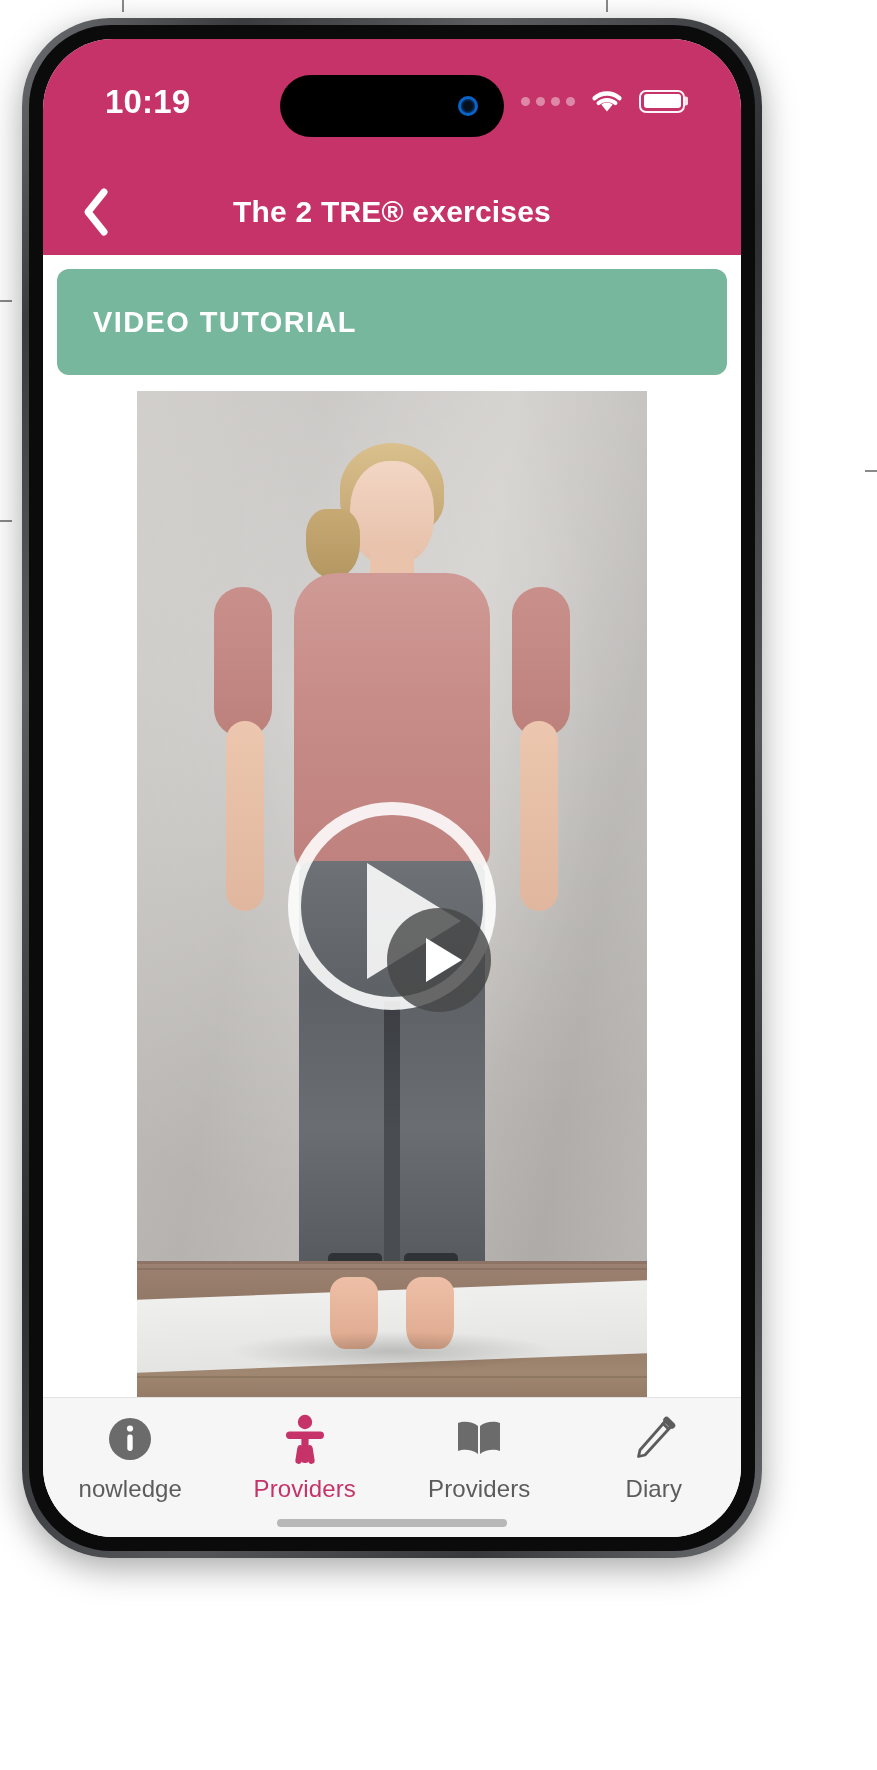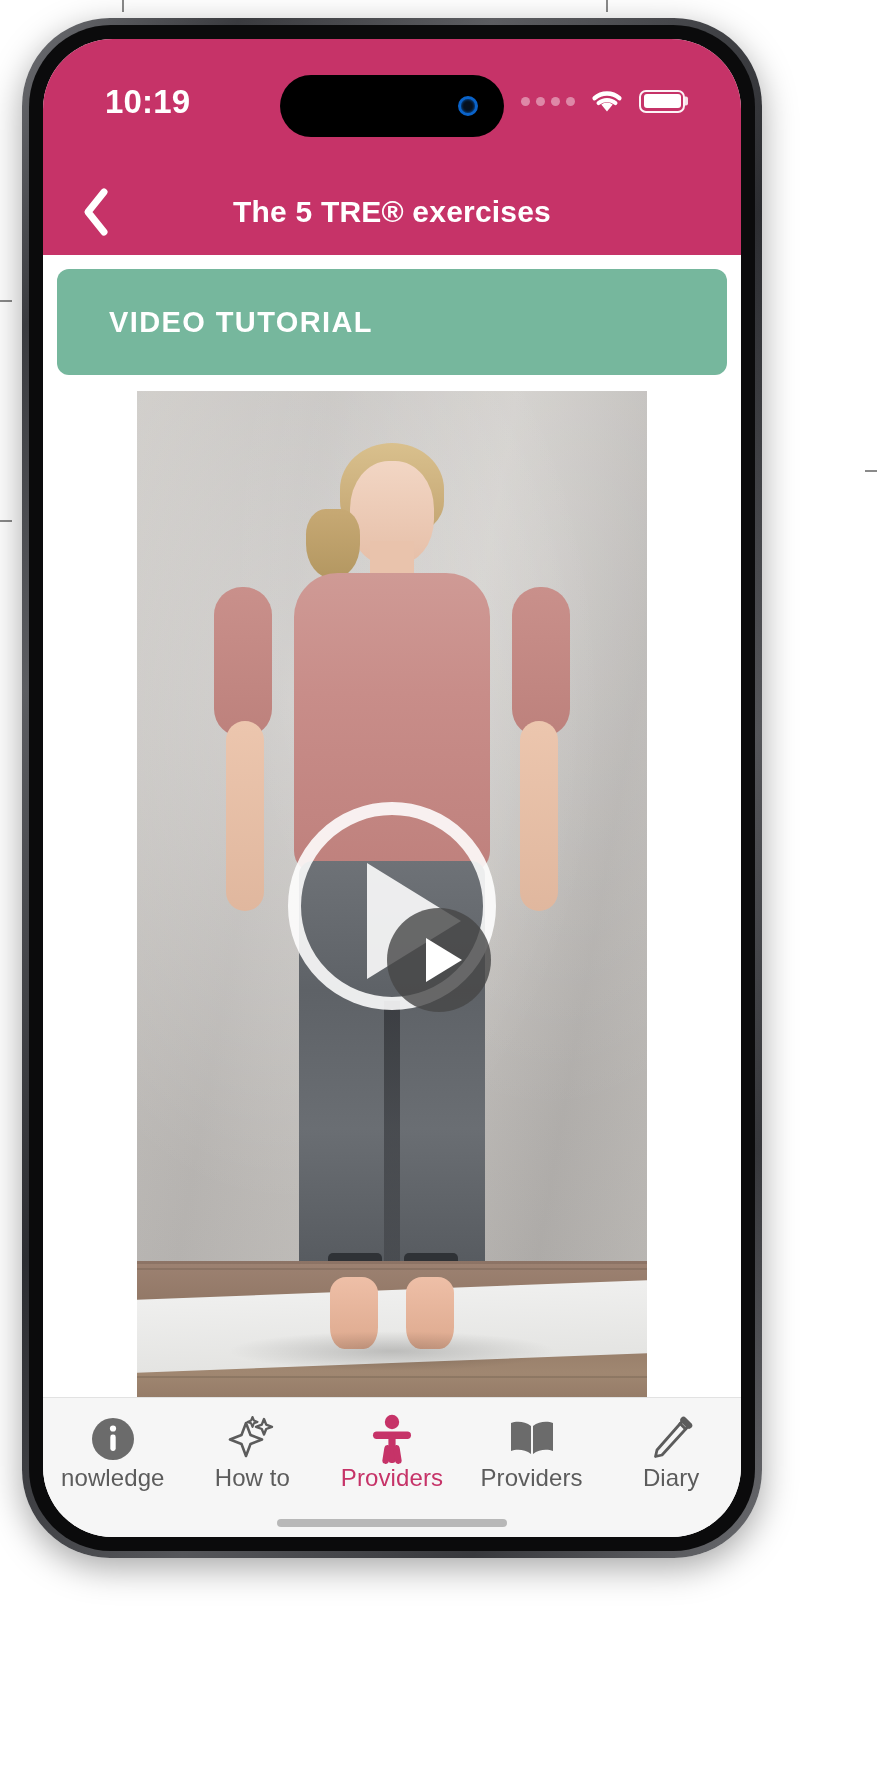--- a/index.html
+++ b/index.html
@@ -180,21 +180,21 @@
     position: relative;
   }
 
   .tutorial-card {
     margin: 14px 14px 0 14px;
     background: var(--card);
     border-radius: 12px;
     height: 106px;
     display: flex;
     align-items: center;
-    padding-left: 52px;
+    padding-left: 36px;
   }
   .tutorial-card .label {
     color: #ffffff;
     font-size: 29px;
     font-weight: bold;
     letter-spacing: 1.4px;
   }
 
   .video-wrap {
     margin: 16px auto 0 auto;
@@ -344,20 +344,21 @@
     border-top: 1px solid #e2e2e2;
     display: flex;
     align-items: flex-start;
     padding-top: 16px;
   }
   .tab {
     flex: 1;
     display: flex;
     flex-direction: column;
     align-items: center;
+    gap: 11px;
     cursor: pointer;
   }
   .tab-icon { height: 50px; display: flex; align-items: center; justify-content: center; }
   .tab-label {
     font-size: 24px;
     color: #5c5c5c;
     letter-spacing: 0.1px;
   }
   .tab.active .tab-label { color: var(--brand); }
 
@@ -416,21 +417,21 @@
               </div>
           </div>
         </div>
 
         <div class="navbar">
           <div class="nav-back">
             <svg width="30" height="50" viewBox="0 0 30 50">
               <path d="M23 5 L7 25 L23 45" stroke="#ffffff" stroke-width="7" fill="none" stroke-linecap="round" stroke-linejoin="round"></path>
             </svg>
           </div>
-          <div class="nav-title">The 5 TRE® exercises</div>
+          <div class="nav-title">The 2 TRE® exercises</div>
         </div>
 
         <div class="content">
 
           <div class="tutorial-card">
             <div class="label">VIDEO TUTORIAL</div>
           </div>
 
           <div class="video-wrap">
             <div class="vid-bg"></div>
@@ -475,30 +476,20 @@
             <div class="tab-icon">
               <svg width="46" height="46" viewBox="0 0 46 46">
                 <circle cx="23" cy="23" r="21" fill="#6b6b6b"></circle>
                 <circle cx="23" cy="12.5" r="3.1" fill="#ffffff"></circle>
                 <rect x="20.3" y="18.5" width="5.4" height="16.5" rx="2.4" fill="#ffffff"></rect>
               </svg>
             </div>
             <div class="tab-label">nowledge</div>
           </div>
 
-          <div class="tab">
-            <div class="tab-icon">
-              <svg width="50" height="48" viewBox="0 0 50 48">
-                <path d="M19 8 L23.5 20 L35 24.5 L23.5 29 L19 41 L14.5 29 L3 24.5 L14.5 20 Z" fill="none" stroke="#5c5c5c" stroke-width="2.6" stroke-linejoin="round"></path>
-                <path d="M37 4 L39.2 9.6 L45 11.8 L39.2 14 L37 19.6 L34.8 14 L29 11.8 L34.8 9.6 Z" fill="none" stroke="#5c5c5c" stroke-width="2.4" stroke-linejoin="round"></path>
-                <path d="M25.5 2 L26.9 5.5 L30.5 6.9 L26.9 8.3 L25.5 11.9 L24.1 8.3 L20.5 6.9 L24.1 5.5 Z" fill="none" stroke="#5c5c5c" stroke-width="2.1" stroke-linejoin="round"></path>
-              </svg>
-            </div>
-            <div class="tab-label">How to</div>
-          </div>
 
           <div class="tab active">
             <div class="tab-icon">
               <svg width="48" height="50" viewBox="0 0 48 50">
                 <circle cx="24" cy="8" r="7.2" fill="#c63368"></circle>
                 <rect x="5" y="17.5" width="38" height="7.4" rx="3.7" fill="#c63368"></rect>
                 <rect x="20.4" y="19" width="7.2" height="30" rx="3.0" fill="#c63368"></rect>
                 <rect x="15.4" y="31" width="6.6" height="19" rx="3.2" fill="#c63368" transform="rotate(9 18.7 40)"></rect>
                 <rect x="26.0" y="31" width="6.6" height="19" rx="3.2" fill="#c63368" transform="rotate(-9 29.3 40)"></rect>
               </svg>

